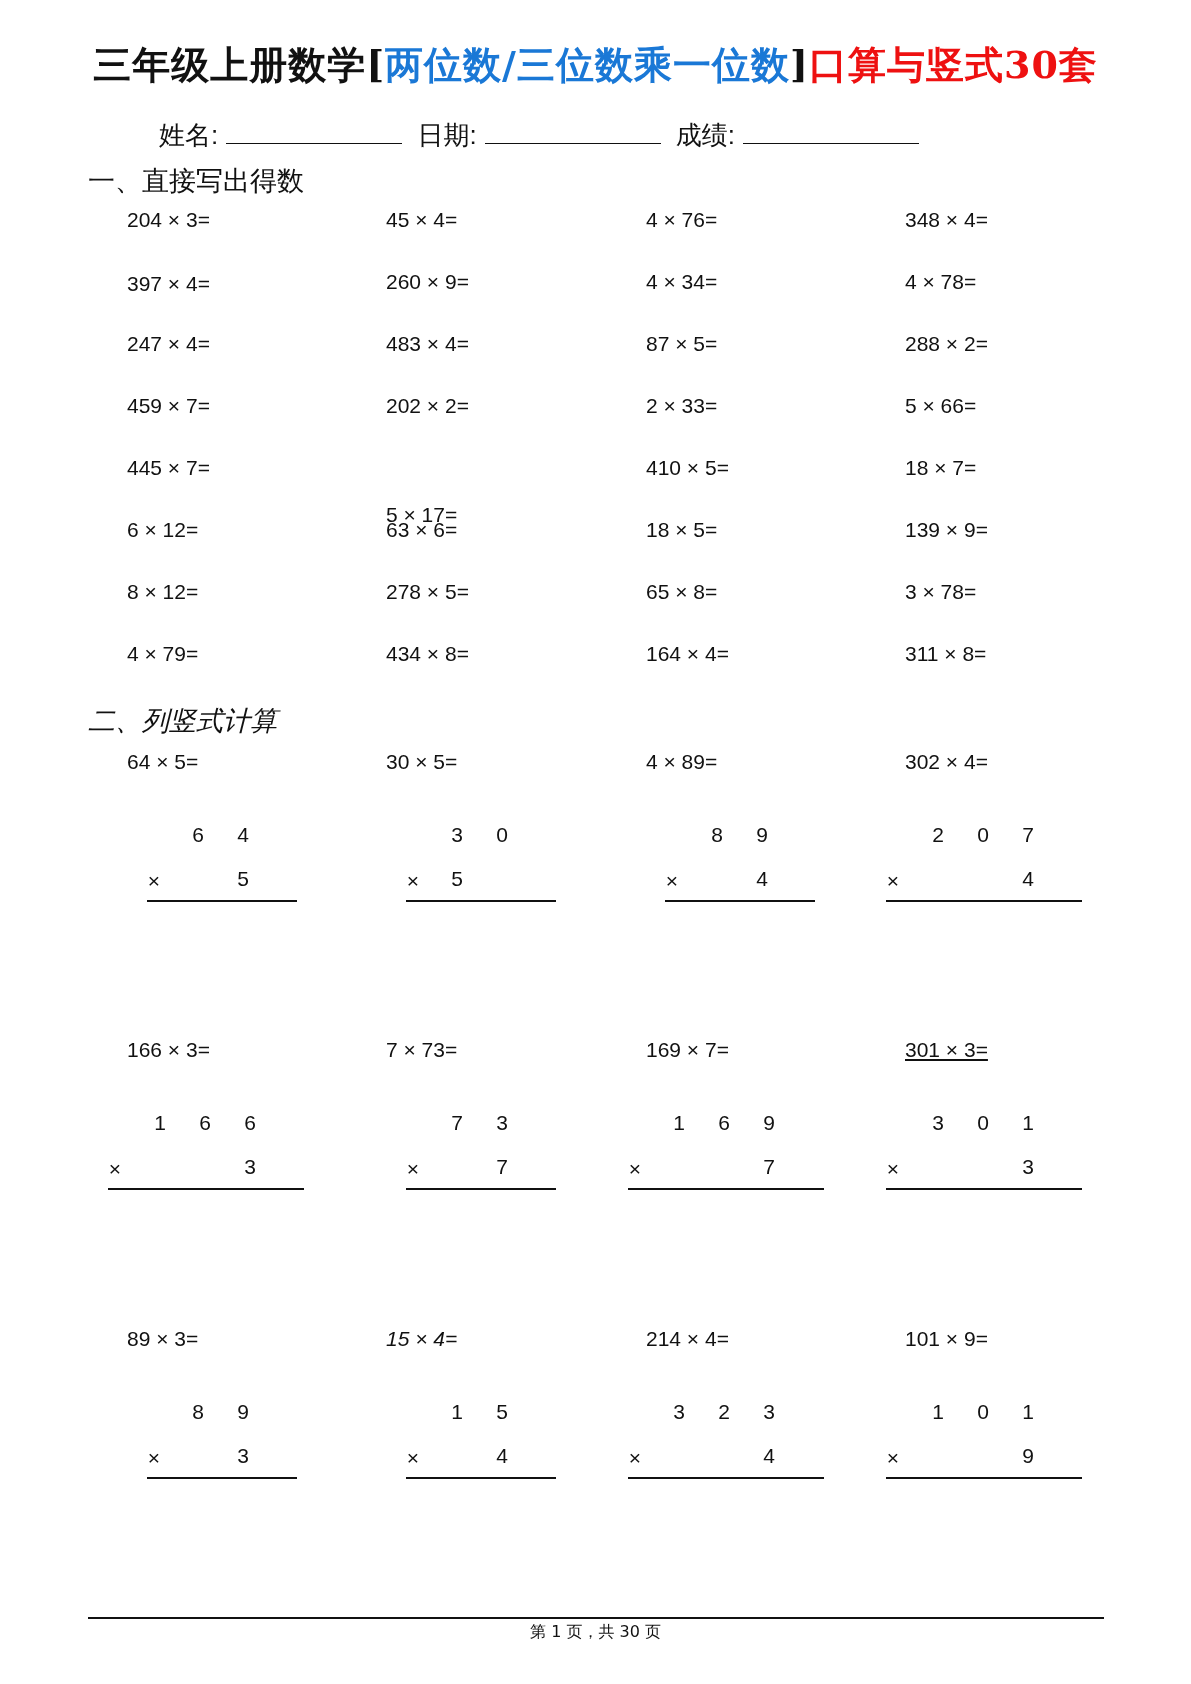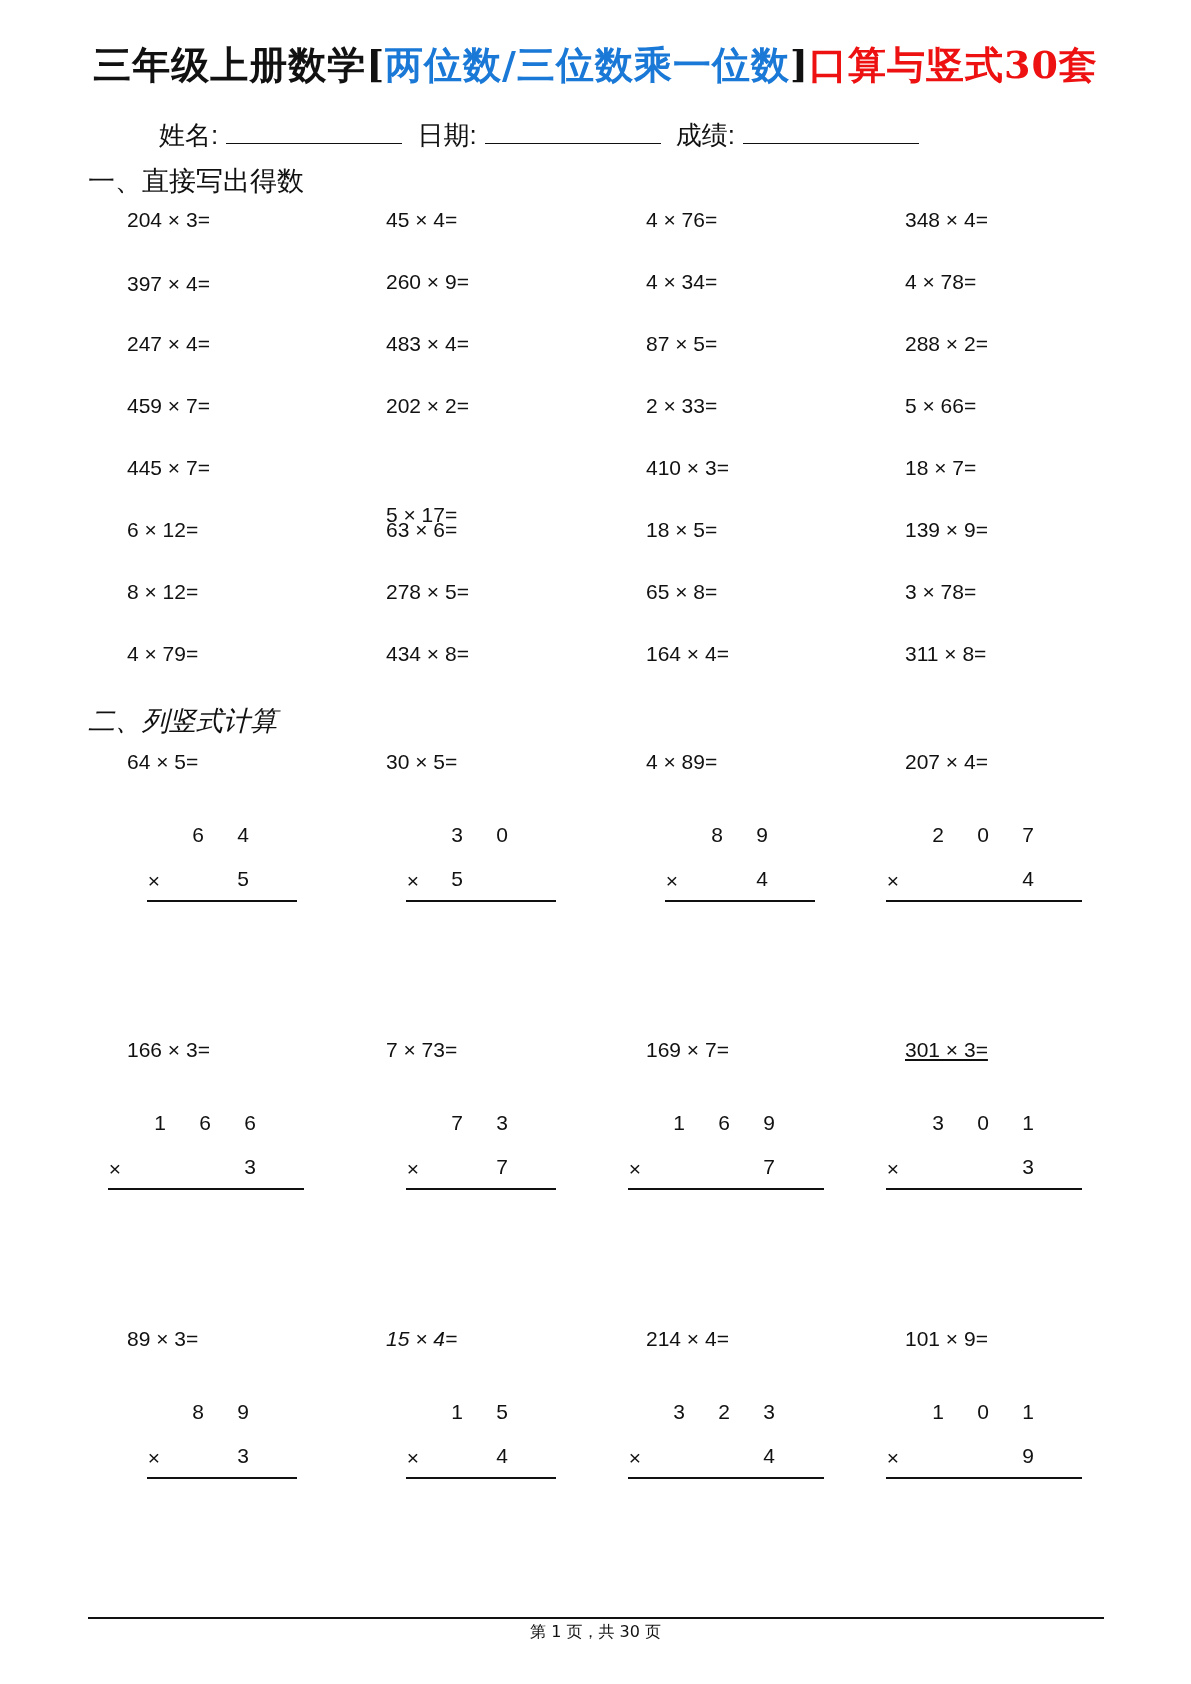--- a/index.html
+++ b/index.html
@@ -48,21 +48,21 @@
     <div class="abs oral" style="left: 127px; top: 332px;">247 × 4=</div>
     <div class="abs oral" style="left: 386px; top: 332px;">483 × 4=</div>
     <div class="abs oral" style="left: 646px; top: 332px;">87 × 5=</div>
     <div class="abs oral" style="left: 905px; top: 332px; text-align: center;">288 × 2=</div>
     <div class="abs oral" style="left: 127px; top: 394px;">459 × 7=</div>
     <div class="abs oral" style="left: 386px; top: 394px;">202 × 2=</div>
     <div class="abs oral" style="left: 646px; top: 394px;">2 × 33=</div>
     <div class="abs oral" style="left: 905px; top: 394px;">5 × 66=</div>
     <div class="abs oral" style="left: 127px; top: 456px;">445 × 7=</div>
     <div class="abs oral" style="left: 386px; top: 456px; margin-top: 47px;">5 × 17=</div>
-    <div class="abs oral" style="left: 646px; top: 456px;">410 × 3=</div>
+    <div class="abs oral" style="left: 646px; top: 456px;">410 × 5=</div>
     <div class="abs oral" style="left: 905px; top: 456px;">18 × 7=</div>
     <div class="abs oral" style="left: 127px; top: 518px;">6 × 12=</div>
     <div class="abs oral" style="left: 386px; top: 518px;">63 × 6=</div>
     <div class="abs oral" style="left: 646px; top: 518px;">18 × 5=</div>
     <div class="abs oral" style="left: 905px; top: 518px;">139 × 9=</div>
     <div class="abs oral" style="left: 127px; top: 580px;">8 × 12=</div>
     <div class="abs oral" style="left: 386px; top: 580px;">278 × 5=</div>
     <div class="abs oral" style="left: 646px; top: 580px;">65 × 8=</div>
     <div class="abs oral" style="left: 905px; top: 580px;">3 × 78=</div>
     <div class="abs oral" style="left: 127px; top: 642px;">4 × 79=</div>
@@ -92,21 +92,21 @@
     </div>
     <div>
       <div class="abs vprob" style="left: 646px; top: 750px;">4 × 89=</div>
       <div class="abs vnum" style="left: 706px; top: 823px;">8</div>
       <div class="abs vnum" style="left: 751px; top: 823px;">9</div>
       <div class="abs vnum" style="left: 661px; top: 869px;">×</div>
       <div class="abs vnum" style="left: 751px; top: 867px;">4</div>
       <div class="abs vline" style="left: 665px; width: 150px; top: 900px;"></div>
     </div>
     <div>
-      <div class="abs vprob" style="left: 905px; top: 750px;">207 × 4=</div>
+      <div class="abs vprob" style="left: 905px; top: 750px;">302 × 4=</div>
       <div class="abs vnum" style="left: 927px; top: 823px;">2</div>
       <div class="abs vnum" style="left: 972px; top: 823px;">0</div>
       <div class="abs vnum" style="left: 1017px; top: 823px;">7</div>
       <div class="abs vnum" style="left: 882px; top: 869px;">×</div>
       <div class="abs vnum" style="left: 1017px; top: 867px;">4</div>
       <div class="abs vline" style="left: 886px; width: 196px; top: 900px;"></div>
     </div>
     <div>
       <div class="abs vprob" style="left: 127px; top: 1038px;">166 × 3=</div>
       <div class="abs vnum" style="left: 149px; top: 1111px;">1</div>

